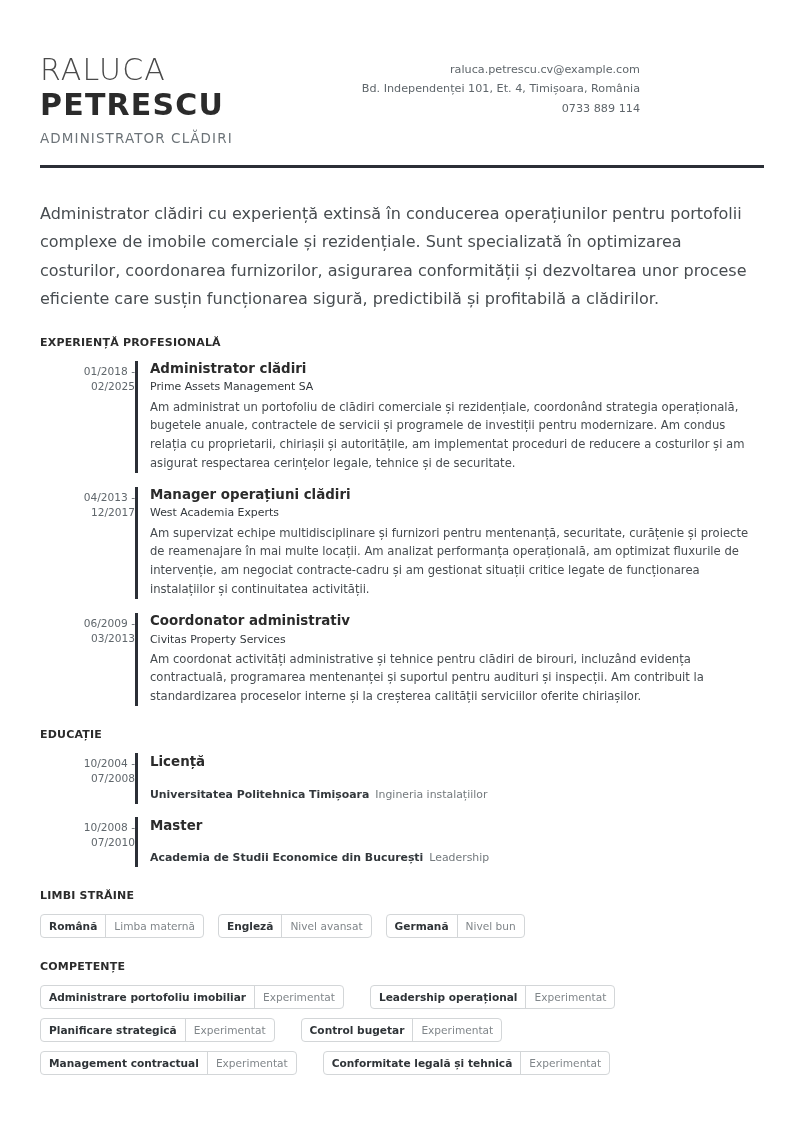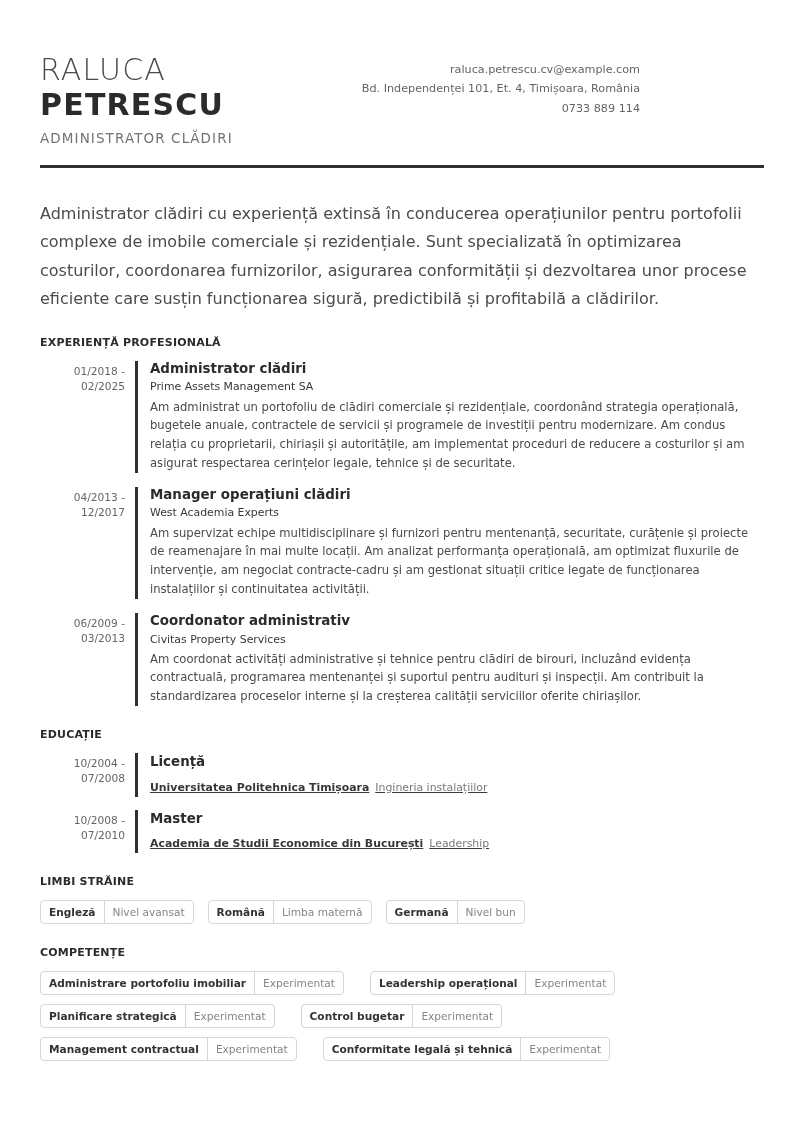--- a/index.html
+++ b/index.html
@@ -100,21 +100,20 @@
   }
   .entry:last-child { margin-bottom: 0; }
   .entry-dates {
     flex: 0 0 95px;
     width: 95px;
     text-align: right;
     font-size: 10.6px;
     line-height: 1.45;
     color: #60676c;
     padding-top: 3px;
-    padding-right: 10px;
     box-sizing: border-box;
   }
   .entry-bar {
     flex: 0 0 3px;
     width: 3px;
     background: #2b2f36;
     margin-right: 12px;
   }
   .entry-body { flex: 1 1 auto; padding-top: 0px; }
   .entry-role {
@@ -133,23 +132,22 @@
   .entry-desc {
     font-size: 11.6px;
     line-height: 1.62;
     color: #474c50;
     margin-top: 3px;
     width: 600px;
   }
 
   
   .edu-line {
-    margin-top: 5px;
+    margin-top: 12px;
     line-height: 1.3;
-    text-decoration: underline;
   }
   .edu-org {
     font-size: 10.9px;
     font-weight: 700;
     color: #33383c;
   }
   .edu-field {
     font-size: 10.9px;
     font-weight: 400;
     color: #73797d;
@@ -287,26 +285,26 @@
           <span class="edu-org">Academia de Studii Economice din București</span><span class="edu-field">Leadership</span>
         </div>
       </div>
     </div>
   </div>
 
   <div class="section">
     <div class="section-title">LIMBI STRĂINE</div>
     <div class="chips">
       <div class="chip">
+        <span class="chip-name">Română</span>
+        <span class="chip-level">Limba maternă</span>
+      </div>
+      <div class="chip">
         <span class="chip-name">Engleză</span>
         <span class="chip-level">Nivel avansat</span>
-      </div>
-      <div class="chip">
-        <span class="chip-name">Română</span>
-        <span class="chip-level">Limba maternă</span>
       </div>
       <div class="chip">
         <span class="chip-name">Germană</span>
         <span class="chip-level">Nivel bun</span>
       </div>
     </div>
   </div>
 
   <div class="section">
     <div class="section-title">COMPETENȚE</div>

